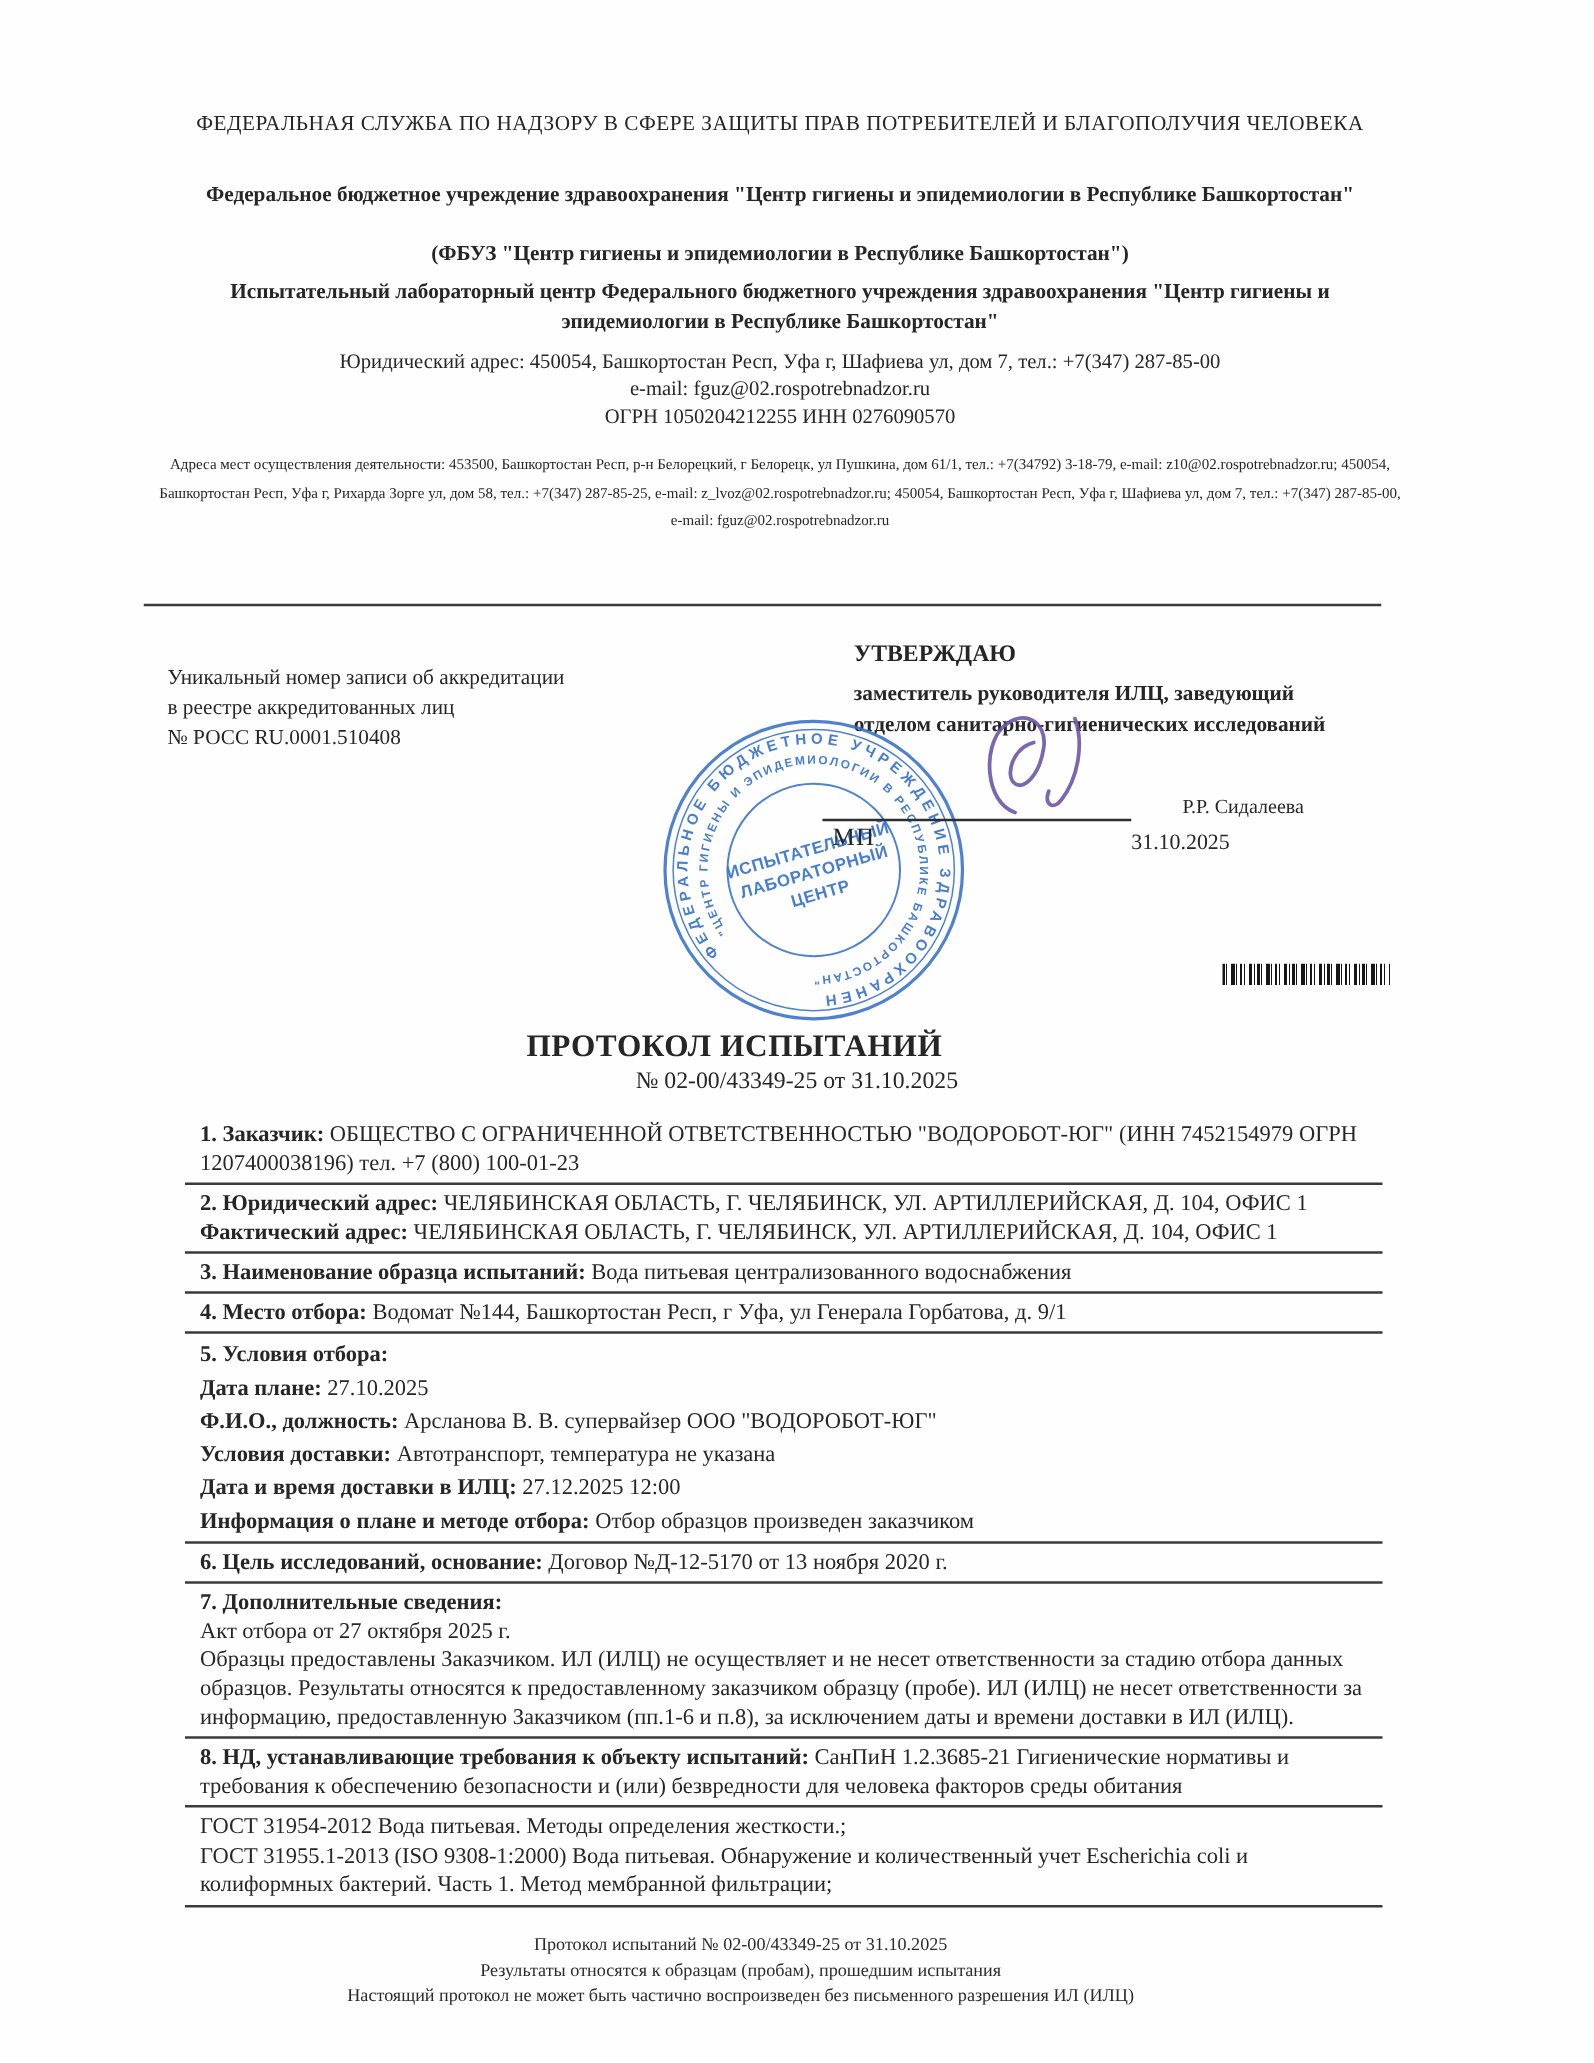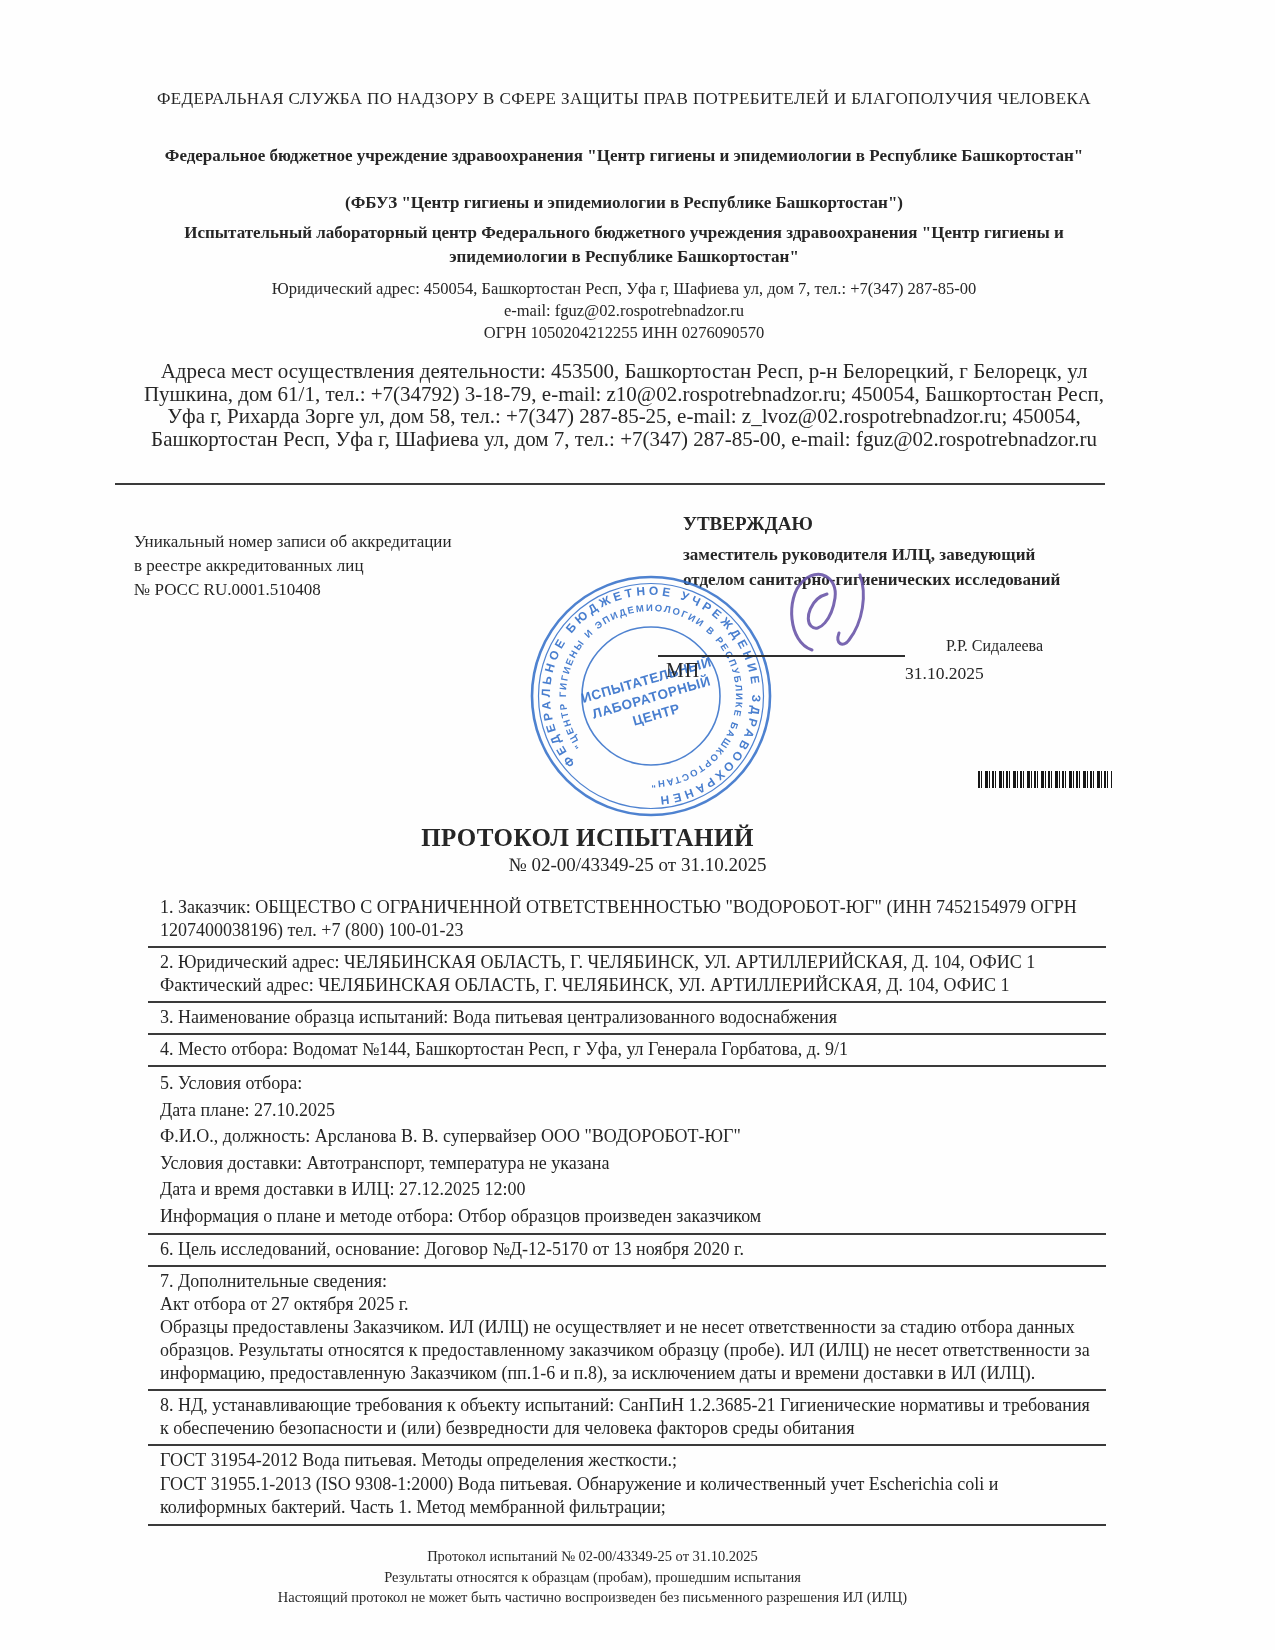--- a/index.html
+++ b/index.html
@@ -12,21 +12,21 @@
   .abs { position:absolute; }
   .center { text-align:center; }
 
   
   .hdr-block { left:124px; width:1000px; text-align:center; }
   .hdr-service { top:86px; font-size:17px; line-height:25px; letter-spacing:.4px; }
   .hdr-org     { top:144px; font-size:17px; line-height:24px; font-weight:bold; }
   .hdr-short   { top:192px; font-size:17px; line-height:22px; font-weight:bold; }
   .hdr-ilc     { top:221px; font-size:17px; line-height:24px; font-weight:bold; }
   .hdr-contact { top:278px; font-size:16.5px; line-height:22px; }
-  .hdr-addr    { top:360px; font-size:21px; line-height:22.5px; }
+  .hdr-addr    { top:360px; font-size:12px; line-height:22.5px; }
 
   .top-rule { left:115px; top:483px; width:990px; border-top:2px solid #3a3a3a; height:0; }
 
   
   .accred { left:134px; top:530px; width:380px; font-size:17px; line-height:24px; }
   .approve { left:683px; top:512px; width:420px; font-weight:bold; }
   .approve .aw { font-size:19px; line-height:24px; margin:0 0 6px 0; }
   .approve p { margin:0; font-size:17px; line-height:25px; }
 
   .stamp { left:527px; top:572px; }
@@ -44,21 +44,21 @@
   }
 
   
   .ptitle { left:0; top:824px; width:1175px; font-size:25px; font-weight:bold; letter-spacing:.5px; }
   .pnumber { left:0; top:854px; width:1275px; font-size:19px; }
 
   
   .items { left:148px; top:893px; width:958px; font-size:18px; }
   .row { border-bottom:2px solid #3a3a3a; padding:3px 10px 4px 12px; }
   .row p { margin:0; line-height:23px; }
-  .row .lbl { font-weight:normal; }
+  .row .lbl { font-weight:bold; }
   .row-cond p { line-height:26.5px; }
   .row-add .para { line-height:23px; }
   .row-nd p { line-height:23.5px; }
 
   
   .footer { left:0; top:1546px; width:1171px; font-size:14.5px; line-height:20.5px; color:#2a2a2a;padding-left:14px; }
 </style>
 </head>
 <body>
 

